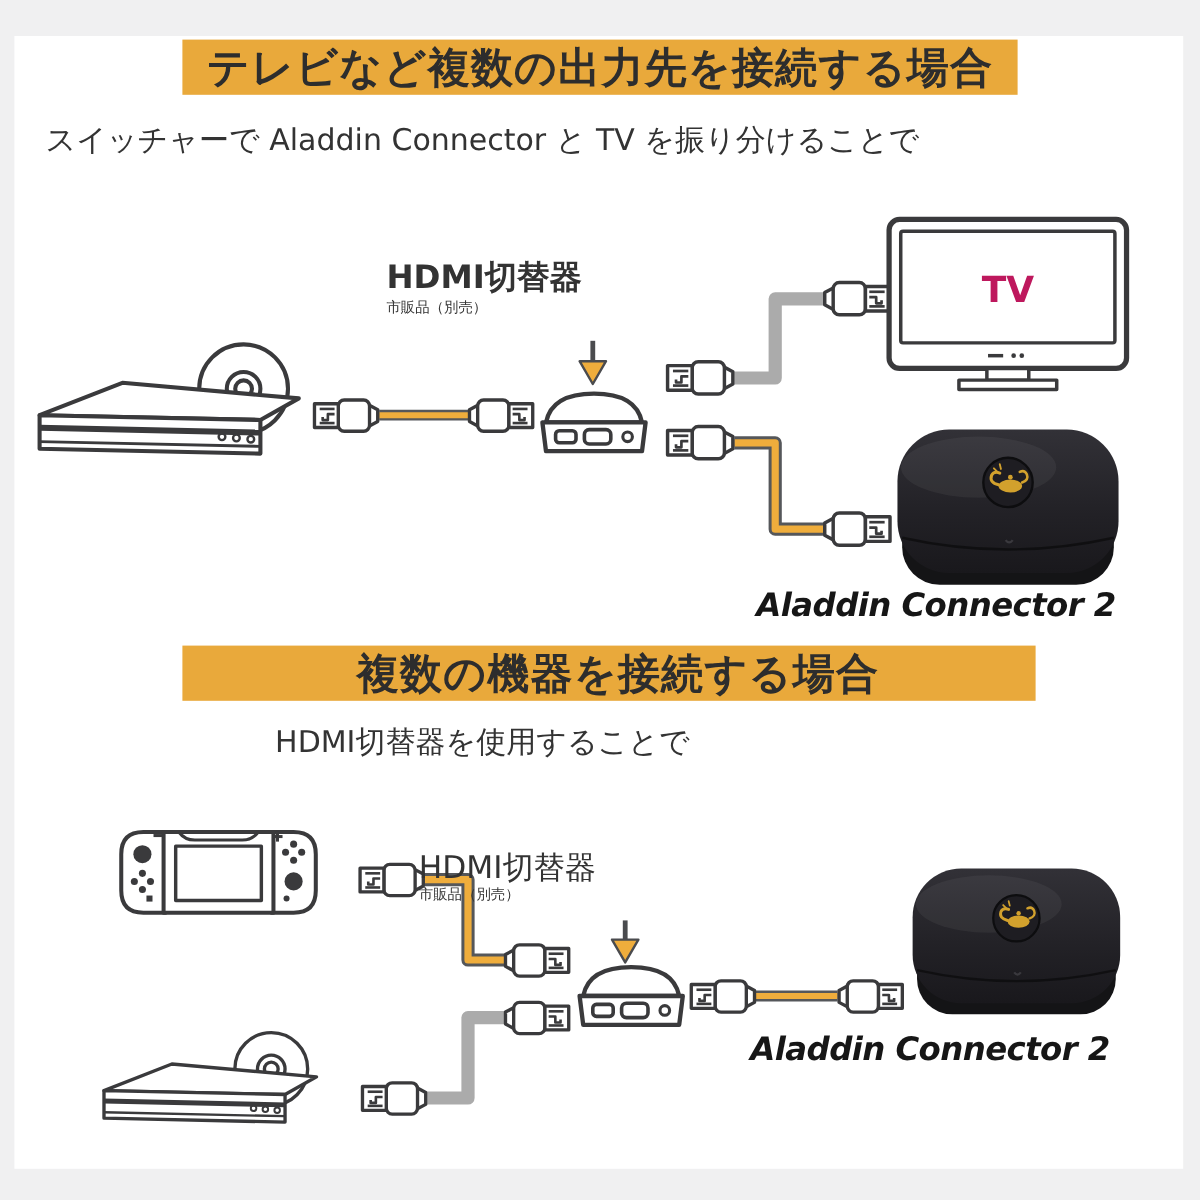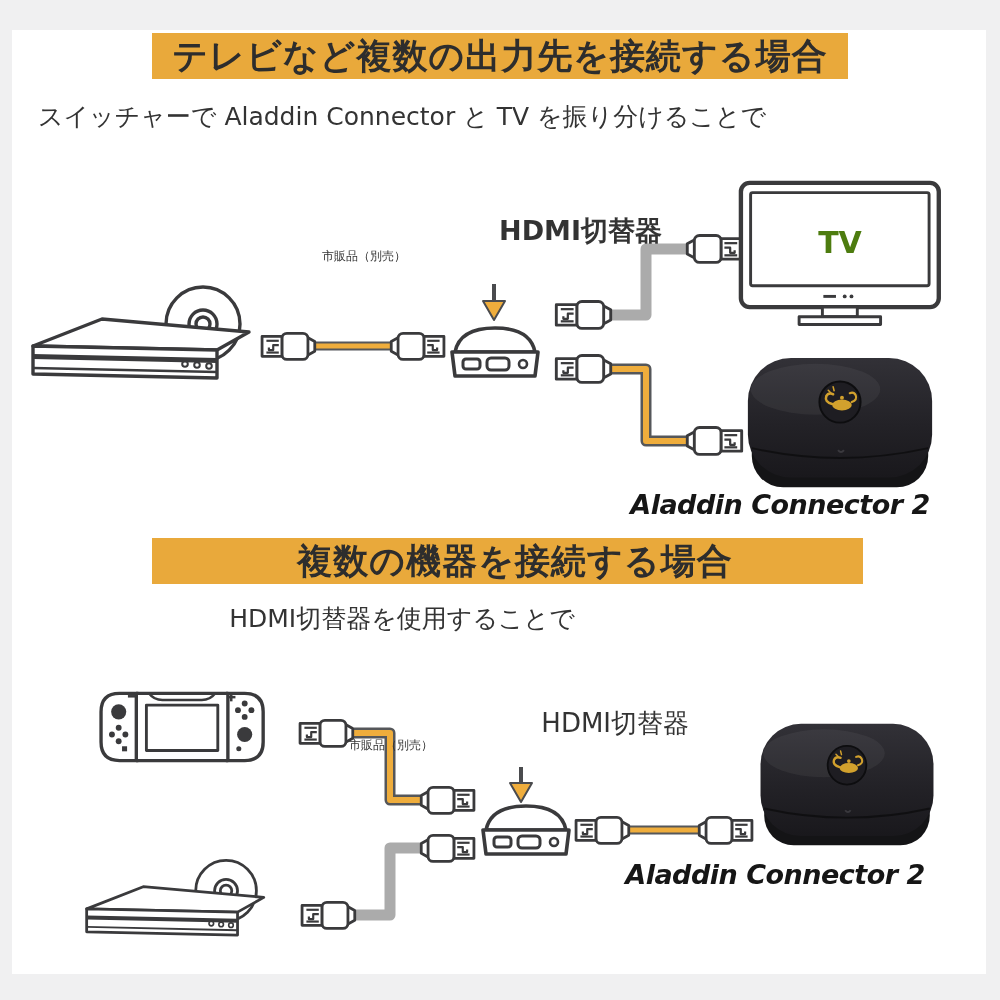--- a/index.html
+++ b/index.html
@@ -9,24 +9,24 @@
     --page_bg:#F0F0F1; --card_bg:#FFFFFF;
   }
   html,body{margin:0;padding:0;}
   body{background:var(--page_bg);font-family:"DejaVu Sans","Liberation Sans",sans-serif;}
   .page{position:relative;width:1000px;height:1000px;background:var(--page_bg);overflow:hidden;margin:0 auto;}
   .card{position:absolute;left:12px;top:30px;width:974px;height:944px;background:var(--card_bg);}
   .banner{position:absolute;left:152px;width:696px;height:46px;background:var(--banner);
           display:flex;align-items:center;justify-content:center;}
   .banner span{font-size:35px;font-weight:bold;color:var(--banner_text);letter-spacing:1px;white-space:nowrap;}
   .subtitle{position:absolute;left:0;width:804px;text-align:center;font-size:25px;color:var(--text_dark);white-space:nowrap;}
-  .lbl-title{position:absolute;text-align:right;font-size:27px;font-weight:bold;color:var(--text_dark);white-space:nowrap;}
+  .lbl-title{position:absolute;text-align:left;font-size:27px;font-weight:bold;color:var(--text_dark);white-space:nowrap;}
   .lbl-title.regular{font-weight:normal;font-size:26px;}
   .lbl-sub{position:absolute;text-align:left;font-size:12px;color:var(--text_dark);white-space:nowrap;}
-  .tv-text{position:absolute;text-align:center;font-size:30px;font-weight:bold;color:#4d7c0f;}
+  .tv-text{position:absolute;text-align:center;font-size:30px;font-weight:bold;color:#be185d;}
   .device-label{position:absolute;text-align:center;font-size:27px;font-weight:bold;font-style:italic;
                 color:#161616;letter-spacing:-0.5px;white-space:nowrap;}
   svg.layer{position:absolute;left:0;top:0;}
 </style>
 </head>
 <body>
 
 <div class="page">
   <div class="card"></div>
 

